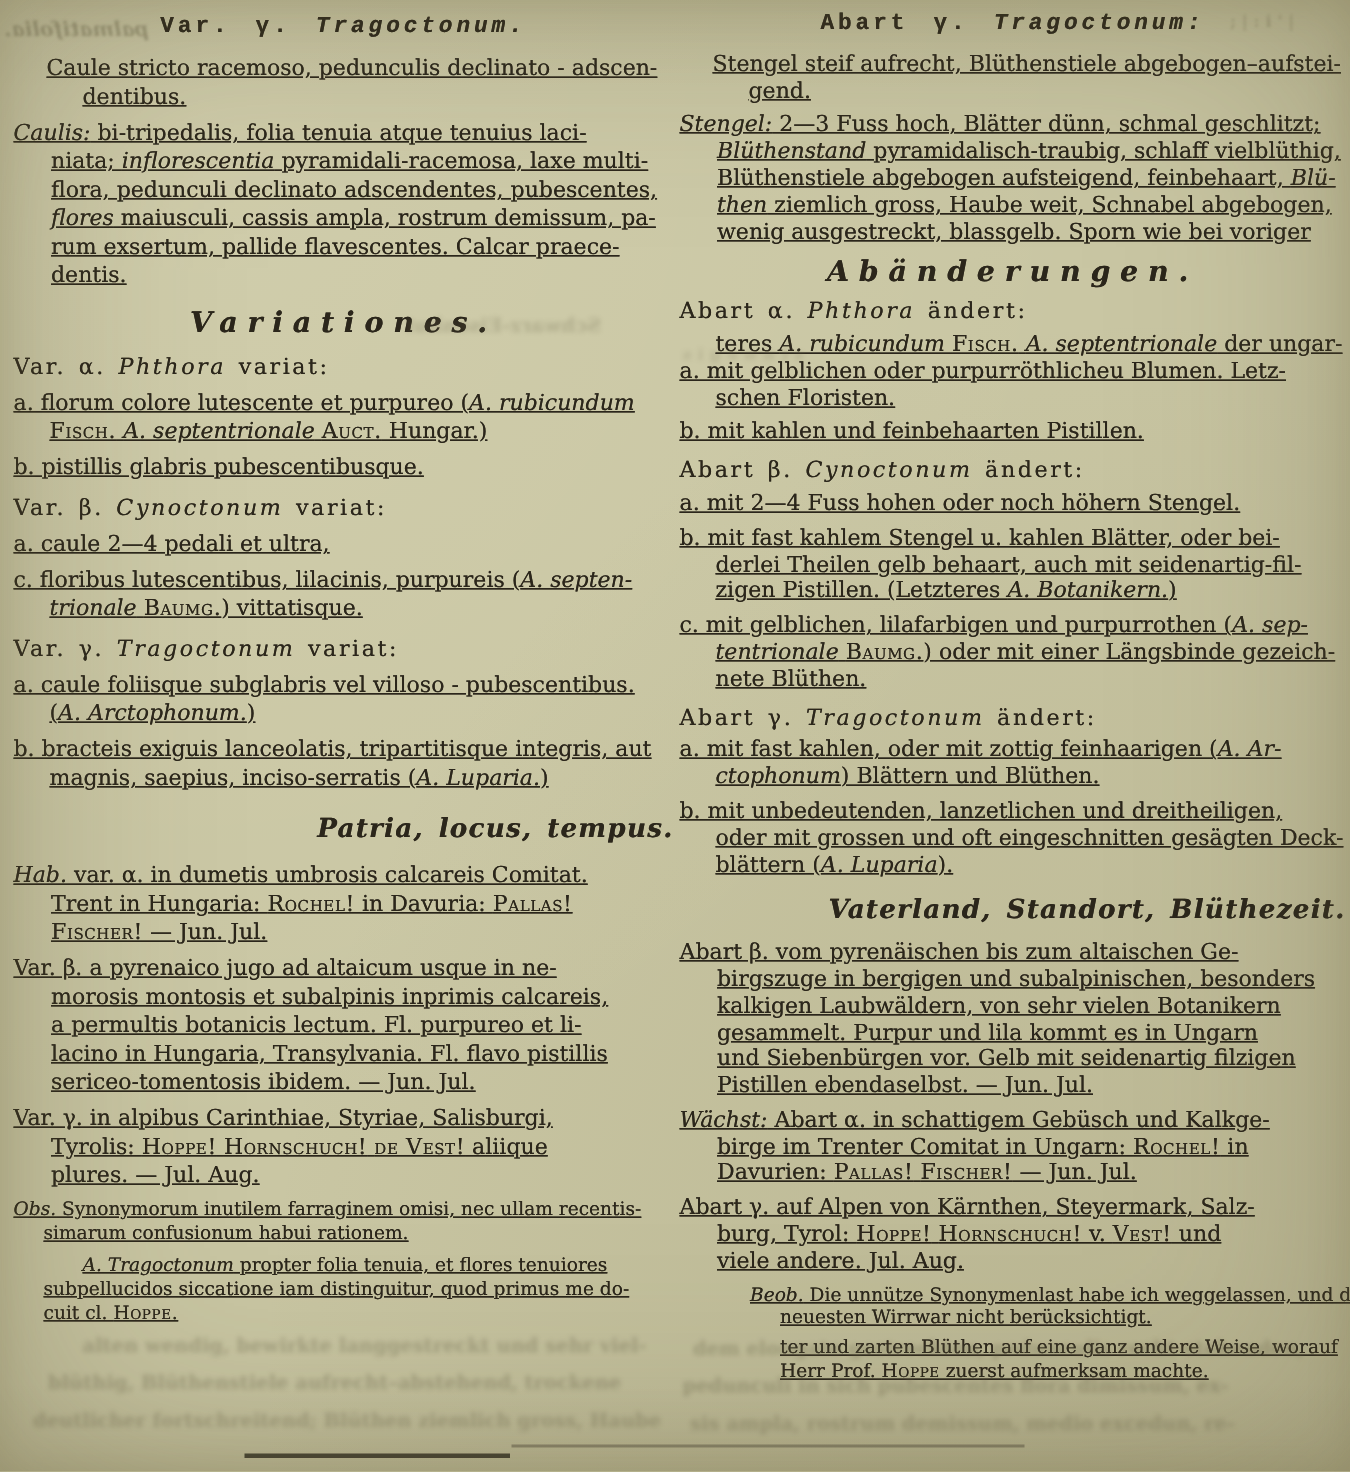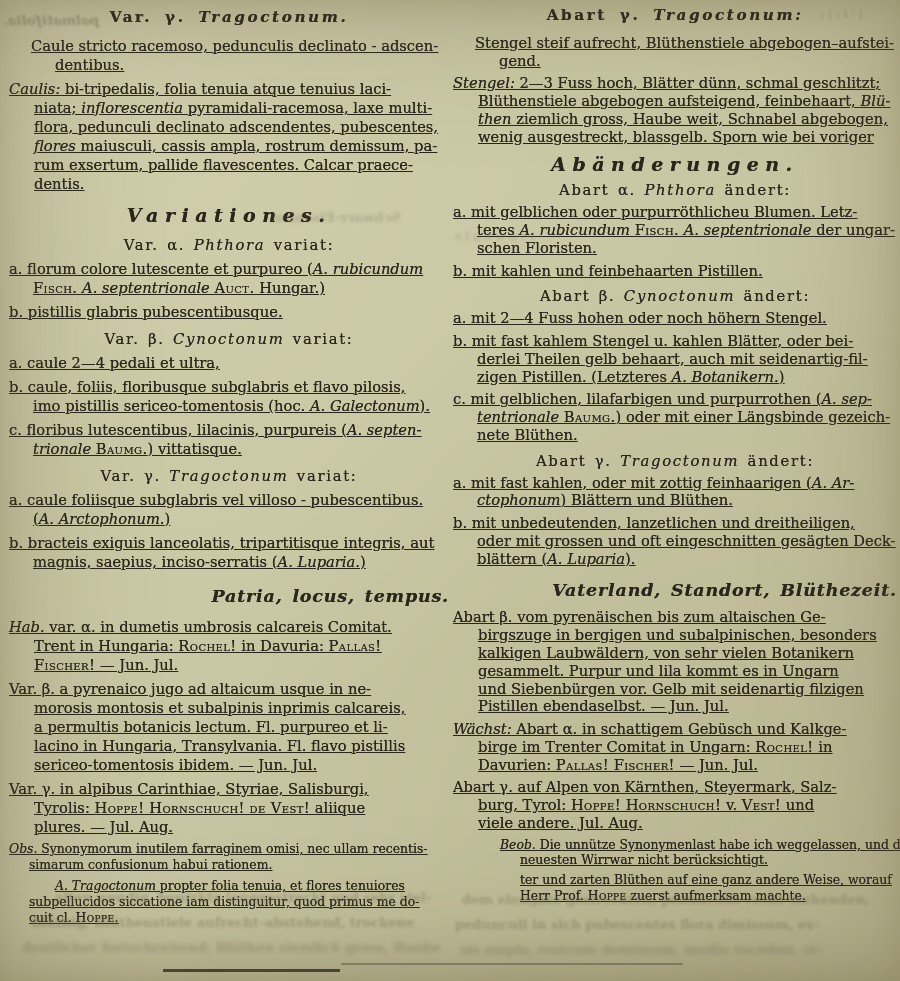--- a/index.html
+++ b/index.html
@@ -15,28 +15,28 @@
   }
   #vignette{position:absolute;inset:0;pointer-events:none;
     box-shadow:inset 0 0 150px rgba(92,85,52,.38), inset 0 0 28px rgba(122,113,70,.22);}
   .col{position:absolute;top:5px;width:440px;}
   #col-left{left:9px;}
   #col-right{left:453px;width:444px;}
   .line{line-height:19px;font-size:14.7px;white-space:nowrap;text-shadow:0 0 .4px rgba(43,38,27,.85);}
   #col-right .line{line-height:17.8px;}
   .it{font-style:italic;}
   .sc{font-variant:small-caps;letter-spacing:.4px;}
-  .h1{margin:2px 0 9px;}
+  .h1{margin:2px 0 9px;font-family:Liberation Mono, monospace;}
   .h1 .line{font-size:15.2px;font-weight:bold;letter-spacing:2.6px;word-spacing:5px;text-align:center;line-height:20px;}
   .h2{margin:10px 0 8px;}
   .h2 .line{font-size:19px;font-weight:bold;font-style:italic;letter-spacing:6.5px;word-spacing:4px;text-align:center;line-height:24px;}
   .h3{margin:14px 0 9px;}
   .h3 .line{font-size:17.5px;font-weight:bold;font-style:italic;letter-spacing:.8px;word-spacing:3px;text-align:right;line-height:23px;}
   .sub{margin:8px 0 4px;}
-  .sub .line{font-size:14.8px;letter-spacing:1.7px;word-spacing:2px;text-align:center;line-height:20px;}
+  .sub .line{font-size:14.8px;letter-spacing:1.7px;word-spacing:2px;text-align:left;line-height:20px;}
   .p{margin:0 0 5px;text-decoration:underline;}
   .p-hang .line.cont{padding-left:25px;}
   .p-deep .line.first{padding-left:22px;}
   .p-deep .line.cont{padding-left:46px;}
   .item .line.cont{padding-left:24px;}
   .small{margin-top:5px;}
   .small .line{font-size:12.4px;line-height:15.9px;}
   #col-right .small .line{line-height:15.3px;margin-left:47px;}
   .small .line.cont{padding-left:20px;}
   .small.ind-first .line.first{padding-left:46px;}
@@ -77,24 +77,20 @@
       <div class="blk item p ">
         <div class="line first"><span>b. pistillis glabris pubescentibusque.</span></div>
       </div>
       <div class="blk sub ">
         <div class="line first"><span>Var. β. </span><span class="it">Cynoctonum</span><span> variat:</span></div>
       </div>
       <div class="blk item p ">
         <div class="line first"><span>a. caule 2—4 pedali et ultra,</span></div>
       </div>
       <div class="blk item p ">
-        <div class="line first"><span>b. caule, foliis, floribusque subglabris et flavo pilosis,</span></div>
-        <div class="line cont"><span>imo pistillis sericeo-tomentosis (hoc. </span><span class="it">A. Galectonum</span><span>).</span></div>
-      </div>
-      <div class="blk item p ">
         <div class="line first"><span>c. floribus lutescentibus, lilacinis, purpureis (</span><span class="it">A. septen-</span></div>
         <div class="line cont"><span class="it">trionale</span><span> </span><span class="sc">Baumg.</span><span>) vittatisque.</span></div>
       </div>
       <div class="blk sub ">
         <div class="line first"><span>Var. γ. </span><span class="it">Tragoctonum</span><span> variat:</span></div>
       </div>
       <div class="blk item p ">
         <div class="line first"><span>a. caule foliisque subglabris vel villoso - pubescentibus.</span></div>
         <div class="line cont"><span>(</span><span class="it">A. Arctophonum.</span><span>)</span></div>
       </div>
@@ -135,33 +131,34 @@
   <div id="col-right" class="col">
       <div class="blk h1 ">
         <div class="line first"><span>Abart γ. </span><span class="it">Tragoctonum:</span></div>
       </div>
       <div class="blk p p p-deep">
         <div class="line first"><span>Stengel steif aufrecht, Blüthenstiele abgebogen–aufstei-</span></div>
         <div class="line cont"><span>gend.</span></div>
       </div>
       <div class="blk p p p-hang">
         <div class="line first"><span class="it">Stengel:</span><span> 2—3 Fuss hoch, Blätter dünn, schmal geschlitzt;</span></div>
+        <div class="line cont"><span class="it">Blüthenstand</span><span> pyramidalisch-traubig, schlaff vielblüthig,</span></div>
         <div class="line cont"><span>Blüthenstiele abgebogen aufsteigend, feinbehaart, </span><span class="it">Blü-</span></div>
         <div class="line cont"><span class="it">then</span><span> ziemlich gross, Haube weit, Schnabel abgebogen,</span></div>
         <div class="line cont"><span>wenig ausgestreckt, blassgelb.  Sporn wie bei voriger</span></div>
       </div>
       <div class="blk h2 ">
         <div class="line first"><span>Abänderungen.</span></div>
       </div>
       <div class="blk sub ">
         <div class="line first"><span>Abart α. </span><span class="it">Phthora</span><span> ändert:</span></div>
       </div>
       <div class="blk item p ">
+        <div class="line cont"><span>teres </span><span class="it">A. rubicundum</span><span> </span><span class="sc">Fisch.</span><span> </span><span class="it">A. septentrionale</span><span> der ungar-</span></div>
         <div class="line first"><span>a. mit gelblichen oder purpurröthlicheu Blumen.  Letz-</span></div>
-        <div class="line cont"><span>teres </span><span class="it">A. rubicundum</span><span> </span><span class="sc">Fisch.</span><span> </span><span class="it">A. septentrionale</span><span> der ungar-</span></div>
         <div class="line cont"><span>schen Floristen.</span></div>
       </div>
       <div class="blk item p ">
         <div class="line first"><span>b. mit kahlen und feinbehaarten Pistillen.</span></div>
       </div>
       <div class="blk sub ">
         <div class="line first"><span>Abart β. </span><span class="it">Cynoctonum</span><span> ändert:</span></div>
       </div>
       <div class="blk item p ">
         <div class="line first"><span>a. mit 2—4 Fuss hohen oder noch höhern Stengel.</span></div>

